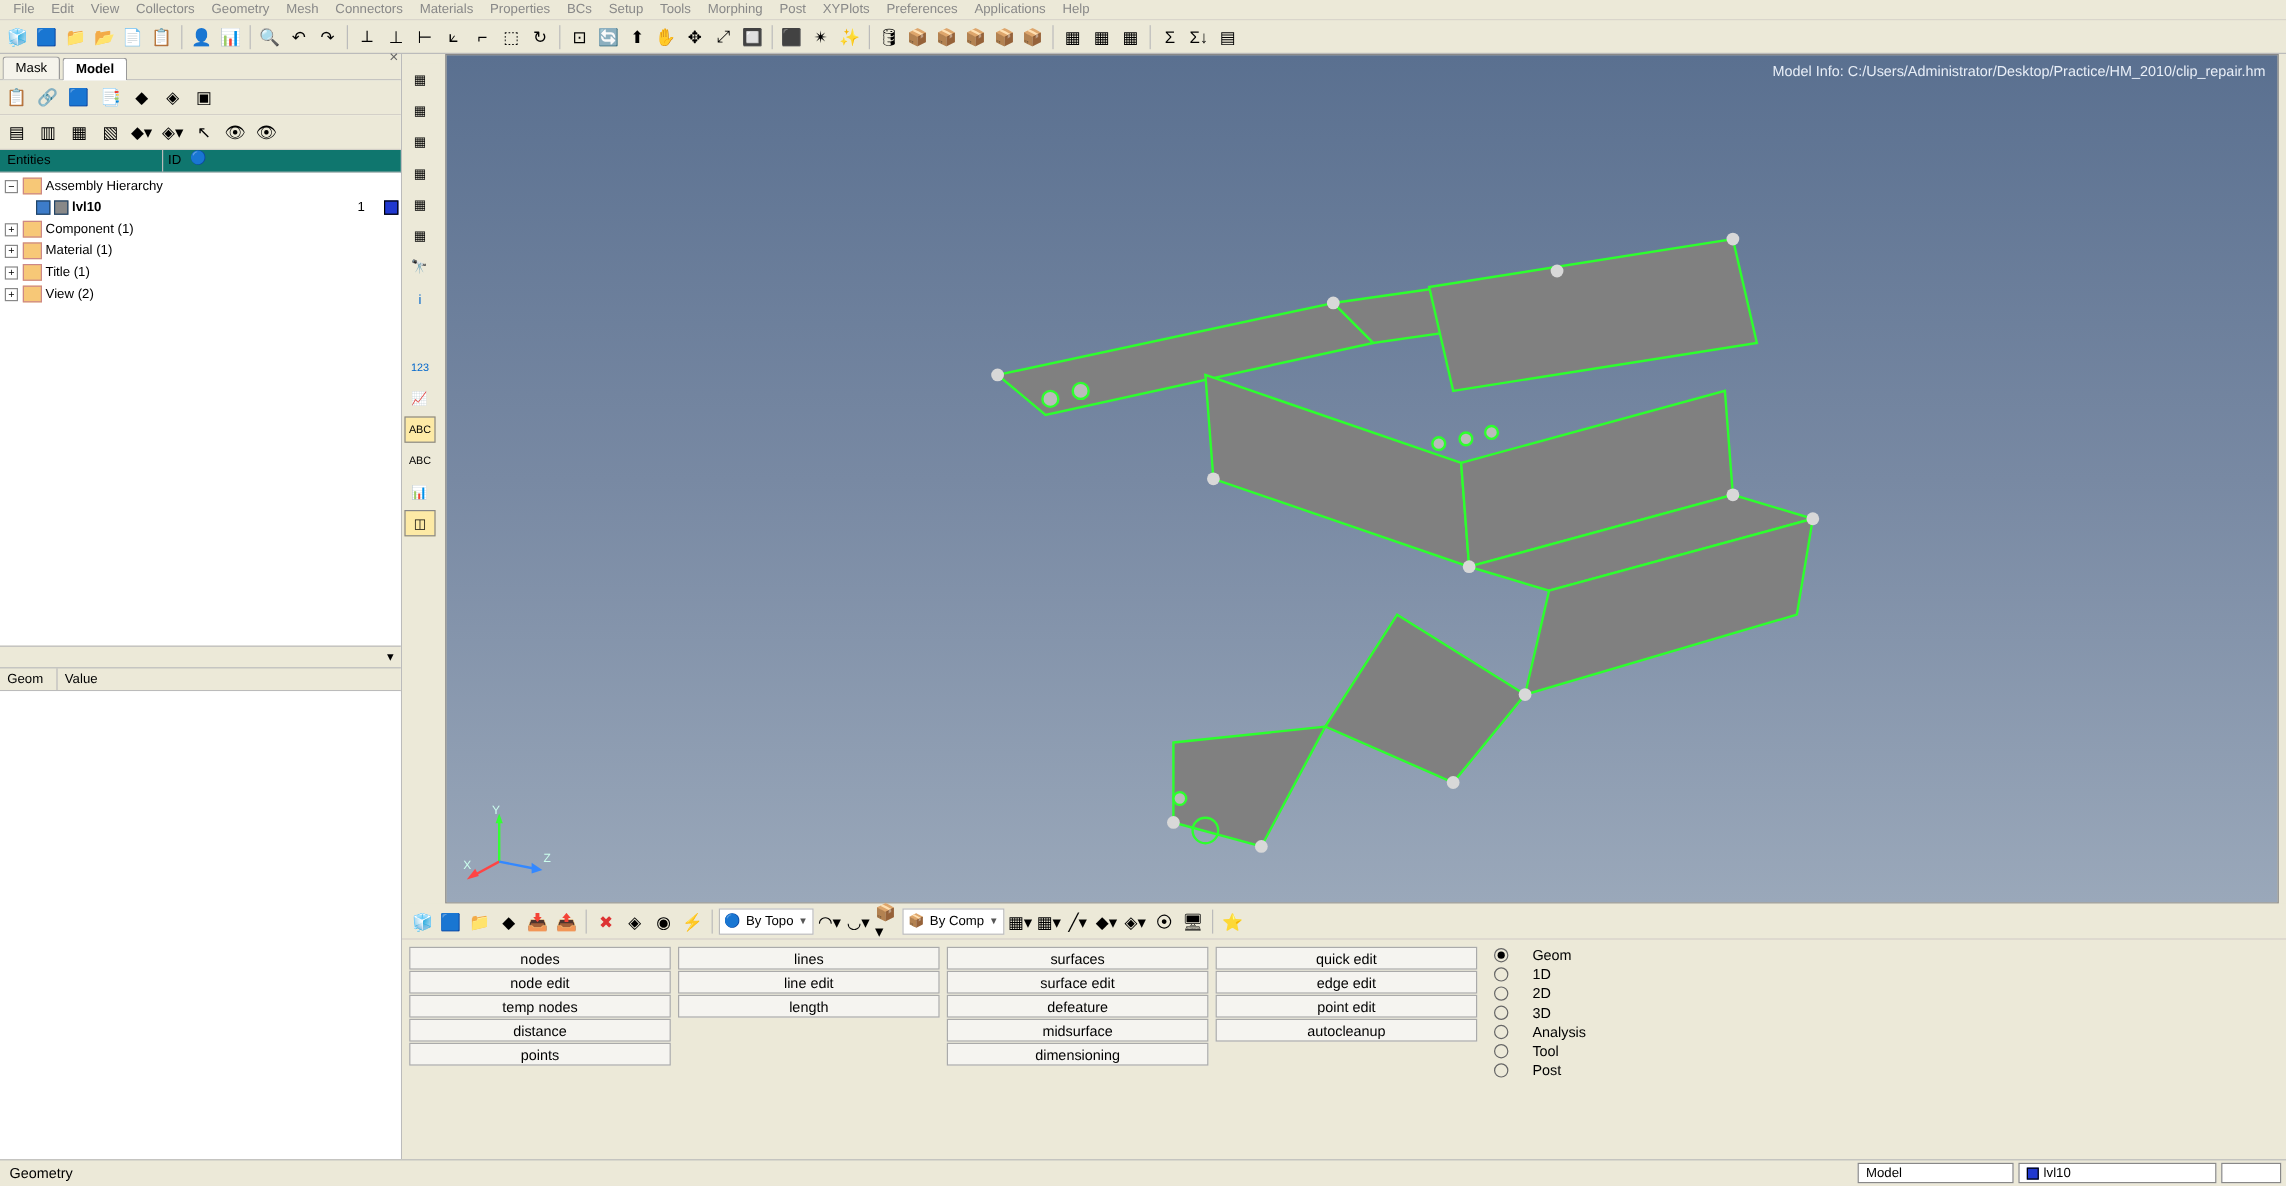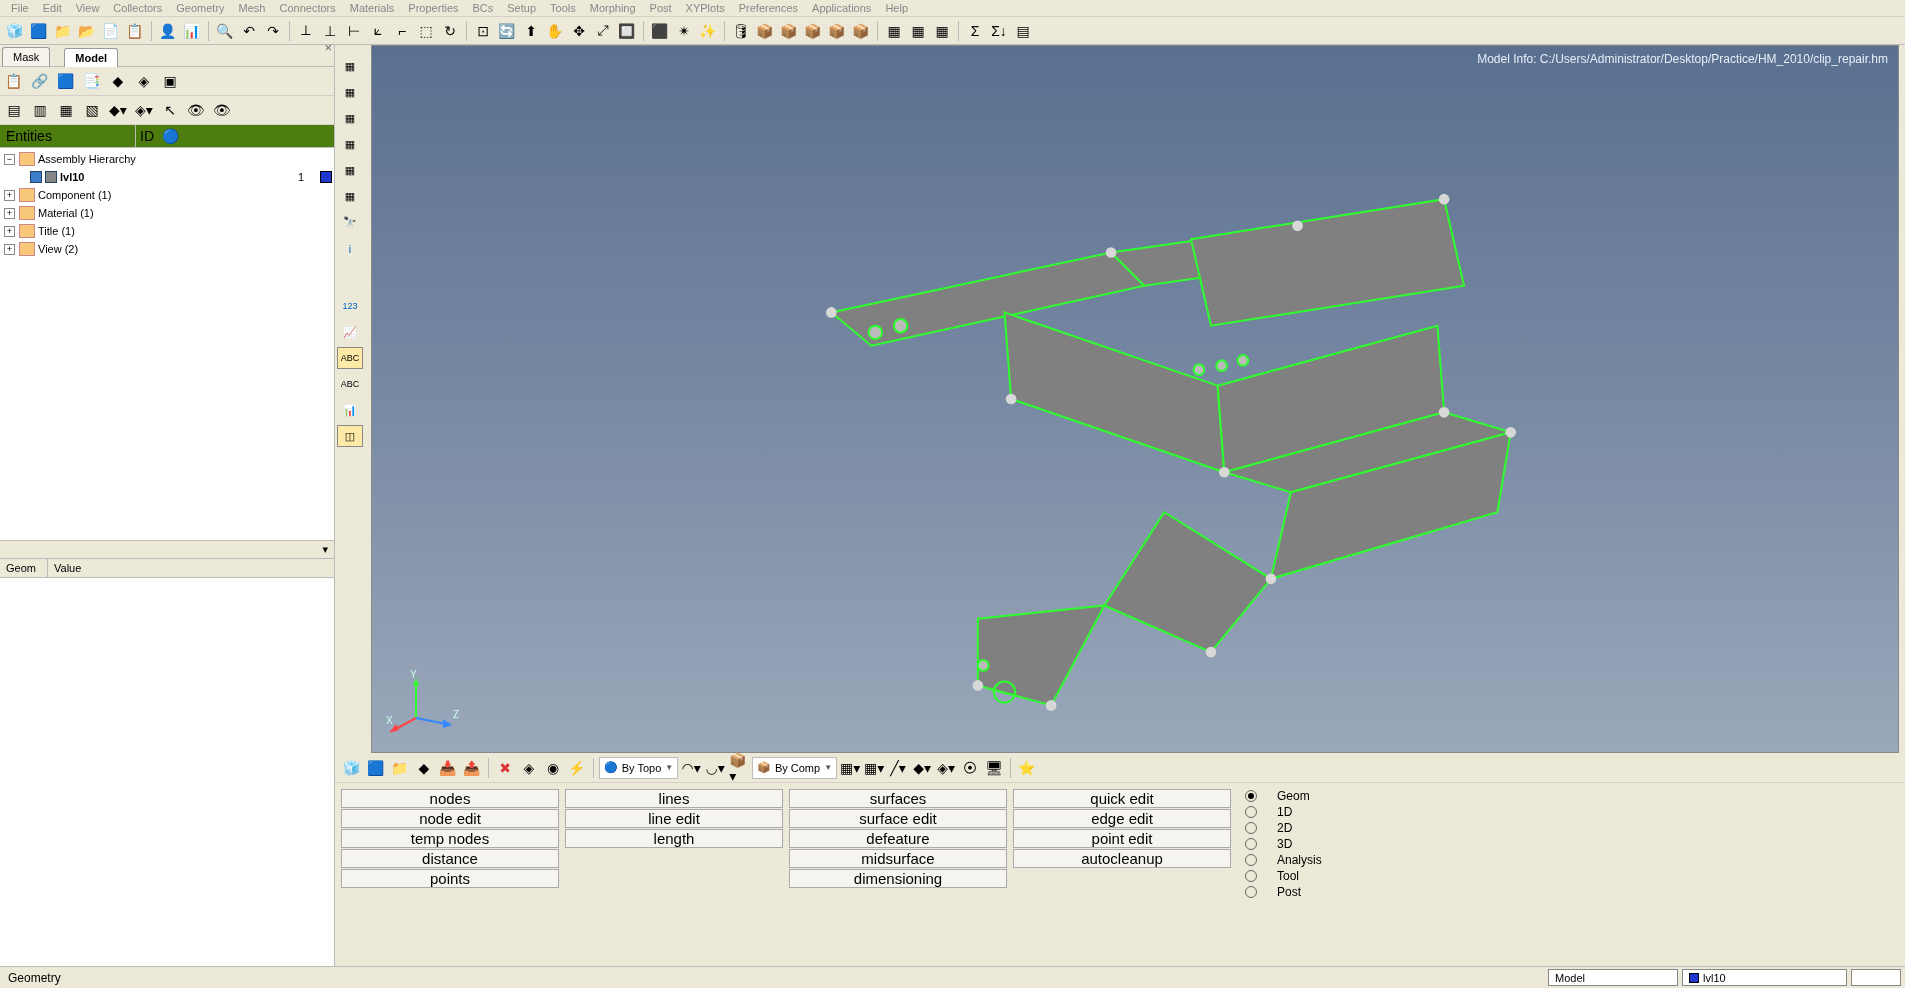--- a/index.html
+++ b/index.html
@@ -80,45 +80,44 @@
   display: flex;
   background: #ece9d8;
   padding: 2px 2px 0 2px;
   border-bottom: 1px solid #bbb;
 }
 .tab {
   padding: 3px 10px;
   border: 1px solid #999;
   border-bottom: none;
   background: #f5f3eb;
-  margin-right: 14px;
+  margin-right: 2px;
   border-radius: 3px 3px 0 0;
 }
 .tab.active {
   background: #fff;
   font-weight: bold;
   position: relative;
   top: 1px;
 }
 .panel-toolbar {
   display: flex;
   flex-wrap: wrap;
   padding: 3px;
   gap: 4px;
   background: #ece9d8;
   border-bottom: 1px solid #d4d0c8;
 }
 .panel-toolbar .tb-icon { width: 22px; height: 22px; }
 
 .entity-header {
   display: flex;
-  background: #4d7c0f;
+  background: #0f766e;
   border-bottom: 1px solid #bbb;
-  font-size: 14px;
-  align-items: center;
+  font-size: 11px;
 }
 .entity-header .col1 { width: 136px; padding: 3px 6px; border-right: 1px solid #bbb; }
 .entity-header .col2 { padding: 3px 4px; }
 
 .tree {
   flex: 1;
   background: #fff;
   overflow: auto;
   padding: 2px;
 }
@@ -266,21 +265,21 @@
   gap: 1px;
   width: 218px;
 }
 .bg-btn {
   height: 19px;
   background: #f5f4f0;
   border: 1px solid #aaa;
   display: flex;
   align-items: center;
   justify-content: center;
-  font-size: 15px;
+  font-size: 12px;
 }
 .radio-col {
   display: flex;
   flex-direction: column;
   gap: 2px;
   padding-left: 8px;
   font-size: 12px;
 }
 .radio-row {
   display: flex;

